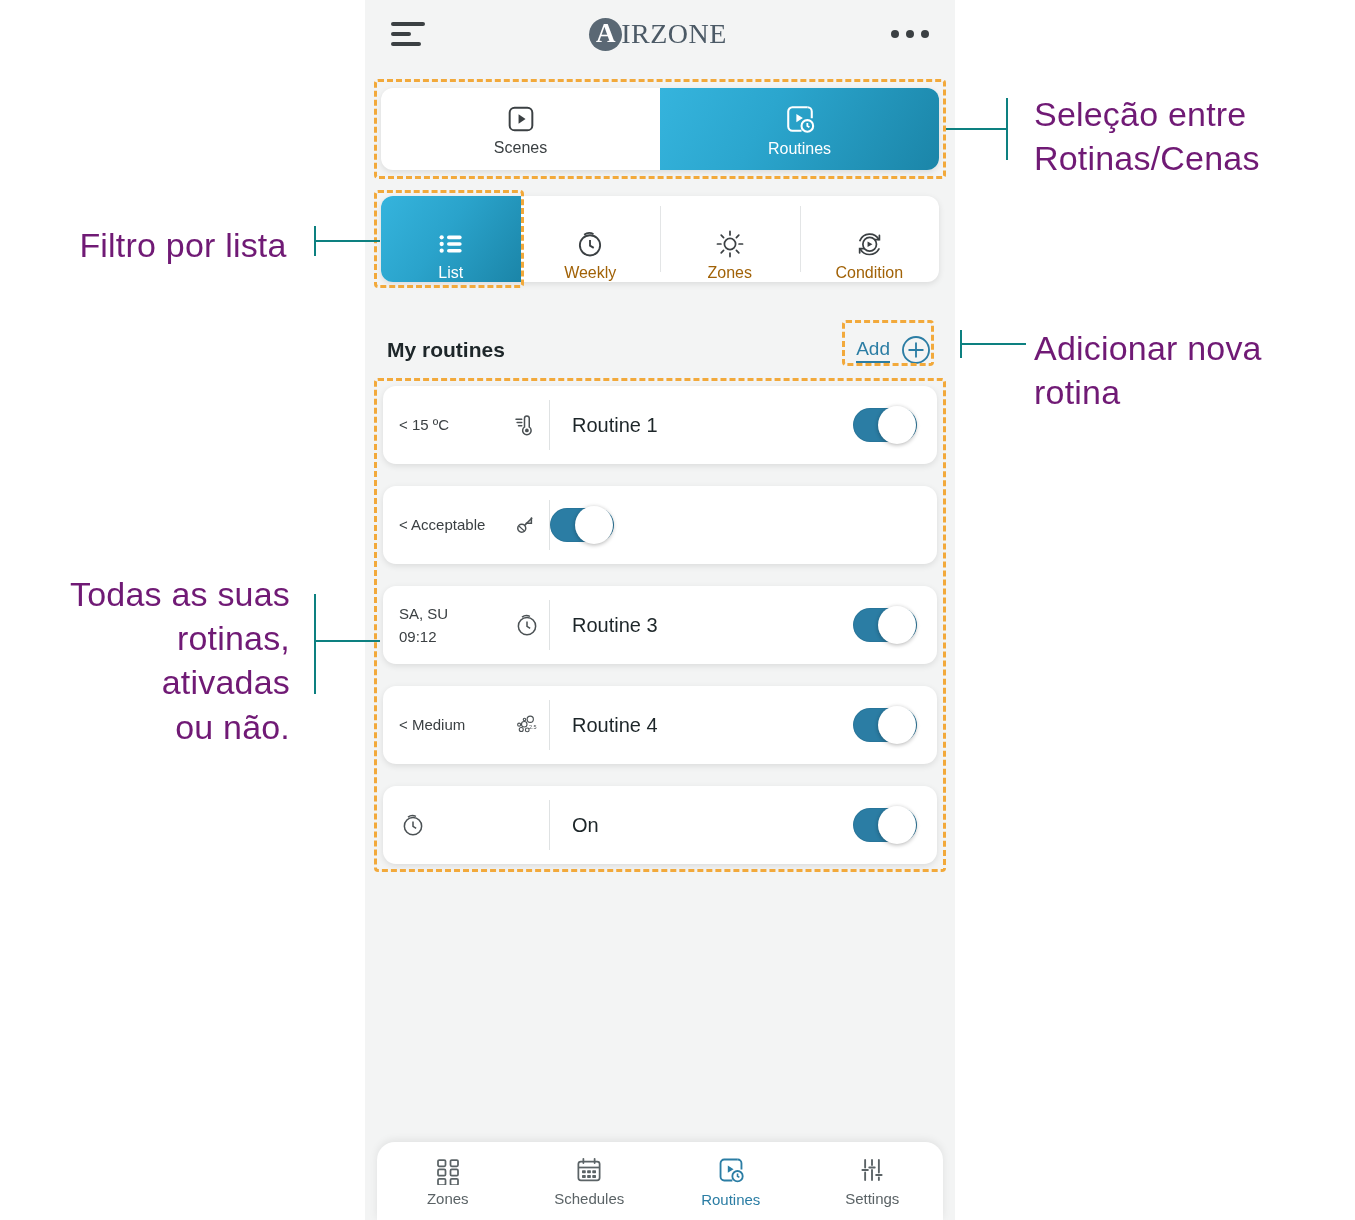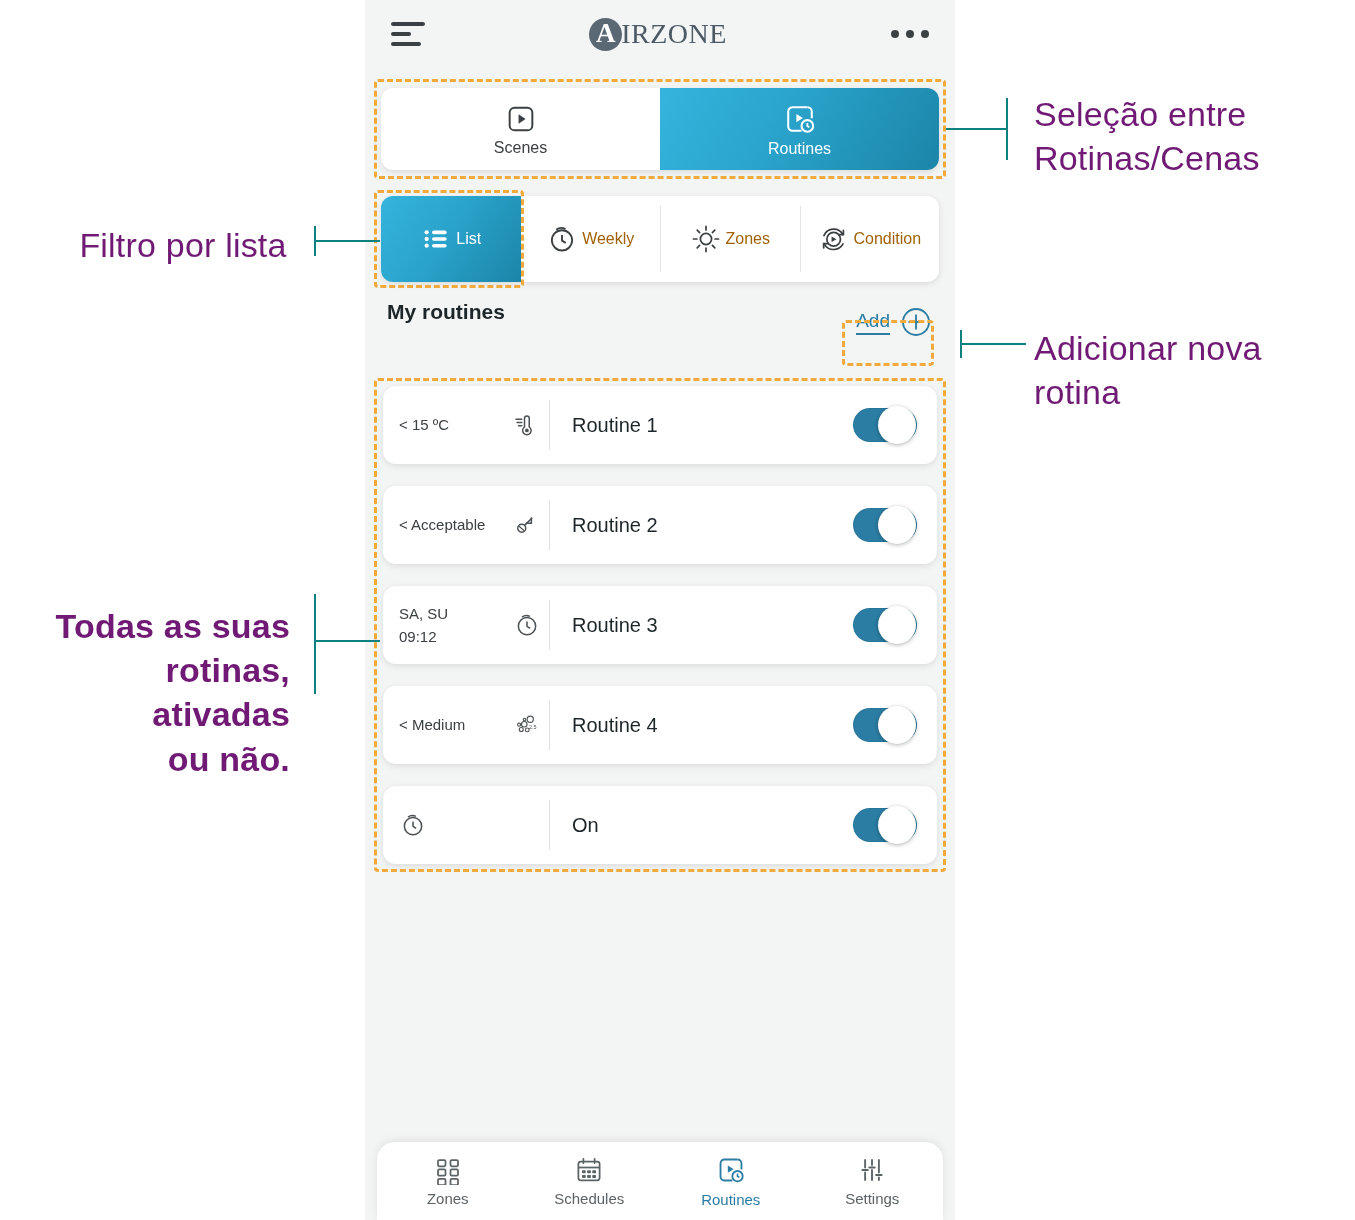--- a/index.html
+++ b/index.html
@@ -65,40 +65,40 @@
   .seg .half.active .lbl { color: #ffffff; }
 
   
   .tabs-wrap { position: absolute; left: 16px; top: 196px; width: 558px; height: 86px; }
   .tabs {
     width: 100%; height: 100%; display: flex;
     background: #fff; border-radius: 12px;
     box-shadow: 0 2px 6px rgba(0,0,0,.10);
   }
   .tab {
-    flex: 1; display: flex; flex-direction: row;
-    align-items: center; justify-content: center; gap: 4px;
+    flex: 1; display: flex; flex-direction: column;
+    align-items: center; justify-content: flex-end; gap: 4px;
     cursor: pointer; position: relative;
   }
   .tab + .tab::before {
     content: ""; position: absolute; left: 0; top: 10px; bottom: 10px;
     width: 1px; background: #e3e5e6;
   }
   .tab .lbl { font-size: 16px; color: #a16207; }
   .tab.active {
     background: linear-gradient(125deg,#35b4dd 0%, #2aa3cb 45%, #1b85a8 100%);
     border-radius: 12px 0 0 12px;
   }
   .tab.active .lbl { color: #fff; }
   .tab.active + .tab::before { display: none; }
 
   
   .list-head {
-    position: absolute; left: 22px; top: 300px; width: 546px; height: 44px;
-    display: flex; justify-content: space-between;
+    position: absolute; left: 22px; top: 328px; width: 546px; height: 44px;
+    display: flex; align-items: center; justify-content: space-between;
   }
   .list-title { font-size: 21px; font-weight: 700; color: #1d2629; }
   .add-btn { display: flex; align-items: center; gap: 9px; cursor: pointer; }
   .add-txt {
     font-size: 19px; color: #2b7da4;
     border-bottom: 2px solid #2b7da4; padding-bottom: 1px;
   }
 
   
   .cards { position: absolute; left: 18px; top: 386px; width: 554px; }
@@ -310,21 +310,20 @@
           <span>
             <svg width="30" height="30" viewBox="0 0 24 24" fill="none" stroke="#4b5154" stroke-width="1.2">
               <circle cx="8.6" cy="14.6" r="3.2"></circle>
               <path d="M10.9 12.3 L16.6 6.6" stroke-linecap="round"></path>
               <path d="M16.3 6.3v4.3h-4.1" stroke-linecap="round"></path>
               <path d="M6.3 12.8 11 17.1" stroke-width="1"></path>
             </svg>
           </span>
         </div>
         <div class="divider"></div>
-        <div class="rname">Routine 2</div>
         <div class="toggle">
           <span class="knob"></span>
         </div>
       </div>
 
       <div class="card">
         <div class="cond">
           <span class="cond-txt">
             <span>SA, SU</span>
             <span class="l2">09:12</span>
@@ -467,17 +466,17 @@
     <div class="v" style="left:14px;top:4px;height:100px;"></div>
   </div>
 
   <div class="ann right" style="left:1034px;top:92px;width:320px;">Seleção entre
 Rotinas/Cenas</div>
 
   <div class="ann left" style="left:68px;top:223px;width:230px;text-align:center;">Filtro por lista</div>
 
   <div class="ann right" style="left:1034px;top:326px;width:320px;">Adicionar nova rotina</div>
 
-  <div class="ann left" style="left:40px;top:604px;width:250px;font-weight:bold;">Todas as suas
+  <div class="ann left" style="left:40px;top:572px;width:250px;">Todas as suas
 rotinas, ativadas
 ou não.</div>
 
 </div>
 
 </body></html>

